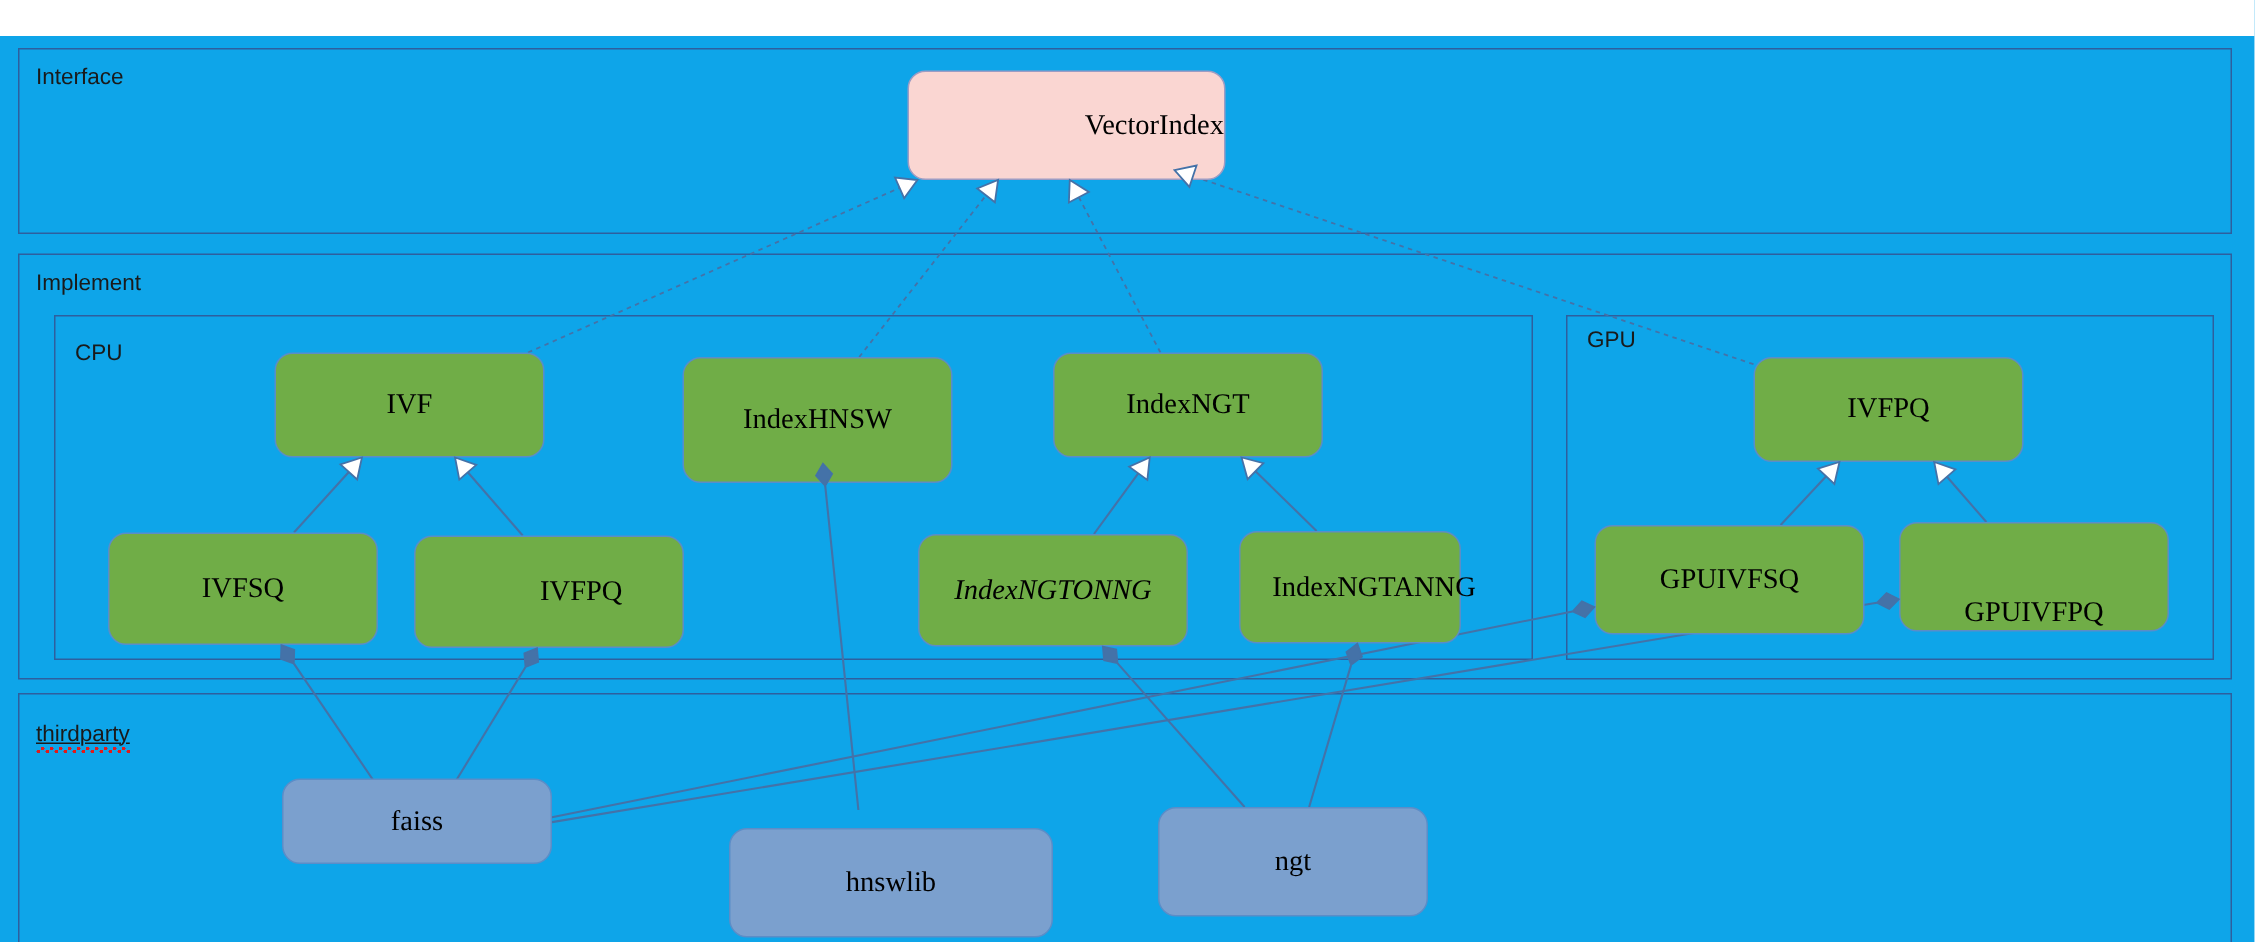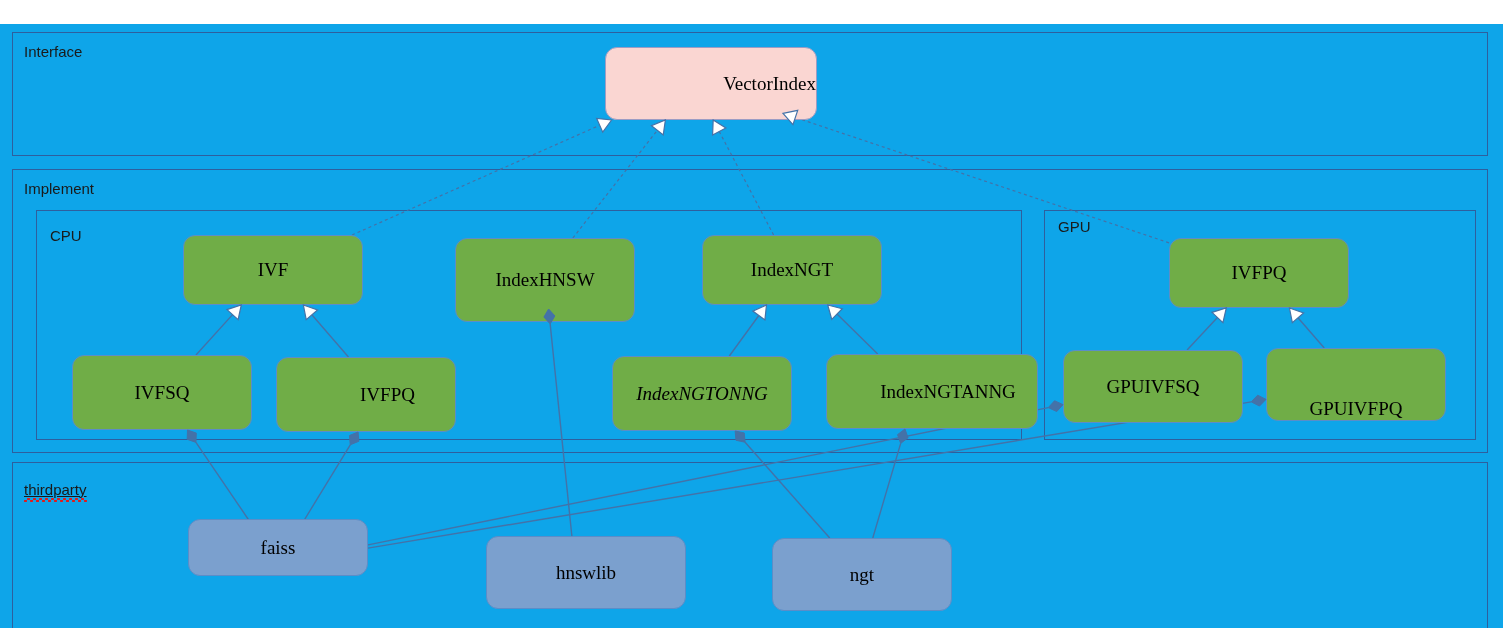--- a/index.html
+++ b/index.html
@@ -137,33 +137,33 @@
       </div>
       <div class="node impl" style="left: 72px; top: 331px; width: 180px; height: 75px;">
         <span>IVFSQ</span>
       </div>
       <div class="node impl" style="left: 276px; top: 333px; width: 180px; height: 75px; padding-left: 43px;">
         <span>IVFPQ</span>
       </div>
       <div class="node impl" style="left: 612px; top: 332px; width: 180px; height: 75px; font-style: italic;">
         <span>IndexNGTONNG</span>
       </div>
-      <div class="node impl" style="left: 826px; top: 330px; width: 212px; height: 75px; padding-left: 32px;">
+      <div class="node impl" style="left: 826px; top: 330px; width: 148px; height: 75px; padding-left: 32px;">
         <span>IndexNGTANNG</span>
       </div>
       <div class="node impl" style="left: 1063px; top: 326px; width: 180px; height: 73px;">
         <span>GPUIVFSQ</span>
       </div>
       <div class="node impl" style="left: 1266px; top: 324px; width: 180px; height: 73px; align-items: flex-end;">
         <span>GPUIVFPQ</span>
       </div>
       <div class="node thirdp" style="left: 188px; top: 495px; width: 180px; height: 57px;">
         <span>faiss</span>
       </div>
-      <div class="node thirdp" style="left: 486px; top: 512px; width: 200px; height: 73px; align-items: center;">
+      <div class="node thirdp" style="left: 486px; top: 528px; width: 216px; height: 73px; align-items: center;">
         <span>hnswlib</span>
       </div>
       <div class="node thirdp" style="left: 772px; top: 514px; width: 180px; height: 73px;">
         <span>ngt</span>
       </div>
     </div>
 
   <svg class="edges over" id="edges-over">
       <polygon points="611.6058981233244,96 602.7576777509647,108.12266456857392 596.682229142834,94.40811301885262" fill="#ffffff" stroke="#4472A8" stroke-width="1.2"></polygon>
       <polygon points="665.3763157894737,96 663.2558466368373,110.85777946305294 651.4524538926698,101.60143462683737" fill="#ffffff" stroke="#4472A8" stroke-width="1.2"></polygon>

